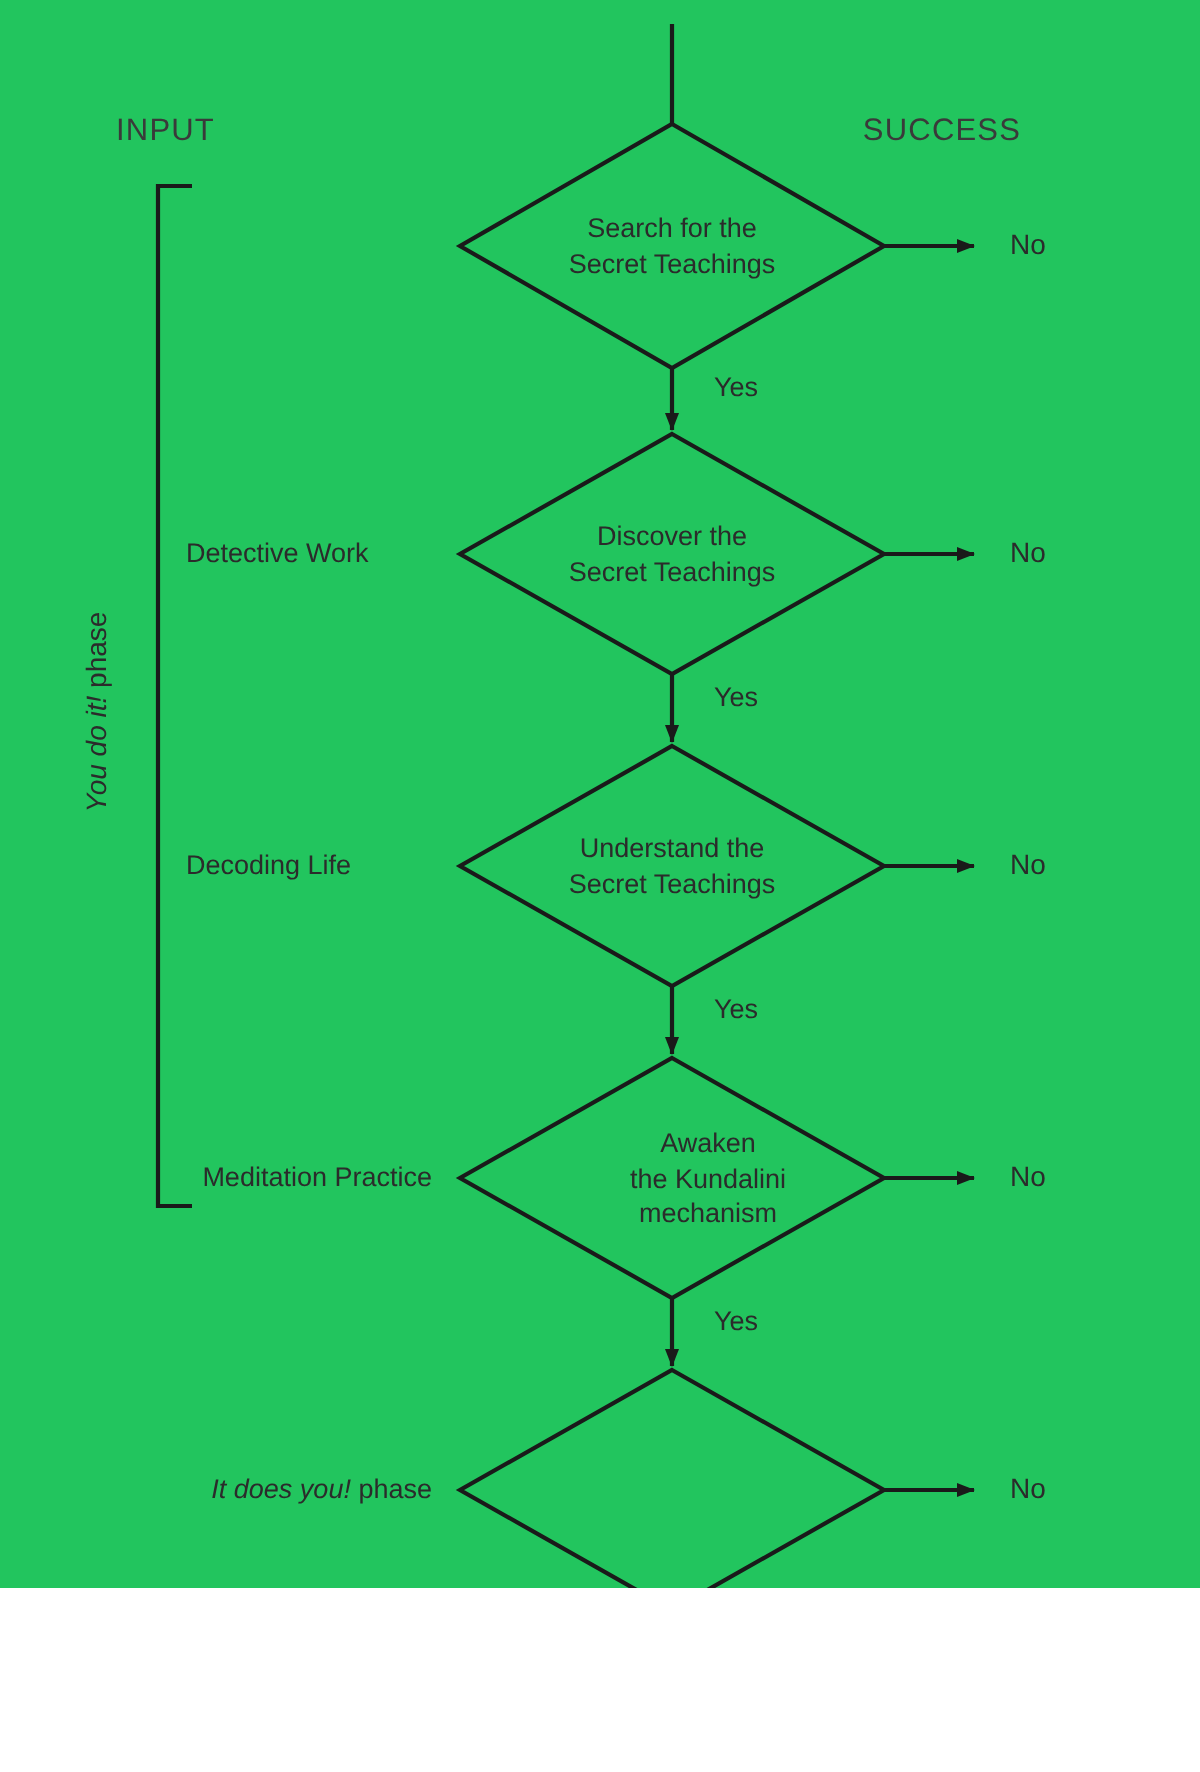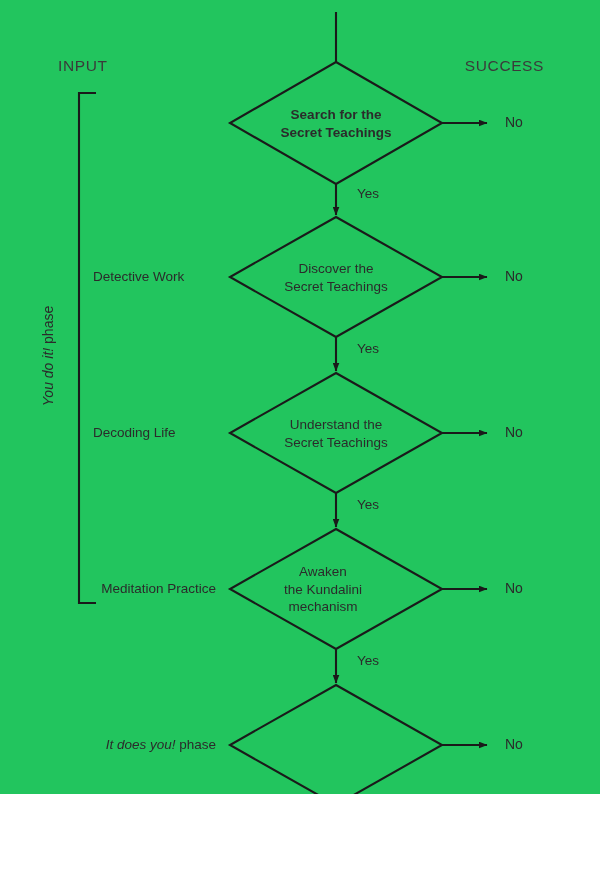--- a/index.html
+++ b/index.html
@@ -34,21 +34,21 @@
     height: 886px;
   }
   .hdr {
     position: absolute;
     font-size: 15.5px;
     letter-spacing: 0.6px;
     color: #3a3a3a;
     white-space: nowrap;
   }
   #hdr-input { left: 58px; top: 57px; }
-  #hdr-success { left: 398px; top: 57px; width: 146px; text-align: right; }
+  #hdr-success { left: 398px; top: 57px; width: 146px; text-align: center; }
 
   .stage-label {
     position: absolute;
     font-size: 13.5px;
     line-height: 17px;
     color: #2b2b2b;
     white-space: pre-line;
   }
   .stage-label.rt { text-align: right; }
 
@@ -135,27 +135,27 @@
     <div class="hdr" id="hdr-success">SUCCESS</div>
 
     <div id="phase-bracket-label"><span class="em">You do it!</span><span> phase</span></div>
 
     <div class="stage-label" style="left:93px; top:268px;">Detective Work</div>
     <div class="stage-label" style="left:93px; top:424px;">Decoding Life</div>
     <div class="stage-label rt" id="phase-two-label" style="left:60px; top:736px; width:156px;"><span class="em">It does you!</span><span> phase</span></div>
 
     <div class="stage-label rt" style="left:60px; top:580px; width:156px;">Meditation Practice</div>
 
-    <div class="node-text" style="left:231px; top:123px; width:210px;font-weight:bold;">Search for the
+    <div class="node-text" style="left:231px; top:123px; width:210px;">Search for the
 Secret Teachings</div>
     <div class="node-text" style="left:231px; top:277px; width:210px;">Discover the
 Secret Teachings</div>
     <div class="node-text" style="left:231px; top:433px; width:210px;">Understand the
 Secret Teachings</div>
-    <div class="node-text" style="left:218px; top:589px; width:210px;">Awaken
+    <div class="node-text" style="left:249px; top:589px; width:210px;">Awaken
 the Kundalini
 mechanism</div>
 
     <div class="branch-label" style="left:357px; top:186px;">Yes</div>
     <div class="branch-label" style="left:357px; top:341px;">Yes</div>
     <div class="branch-label" style="left:357px; top:497px;">Yes</div>
     <div class="branch-label" style="left:357px; top:653px;">Yes</div>
     <div class="branch-label" style="left:357px; top:809px;">Yes</div>
 
     <div class="success-label" style="left:505px; top:114px;">No</div>

